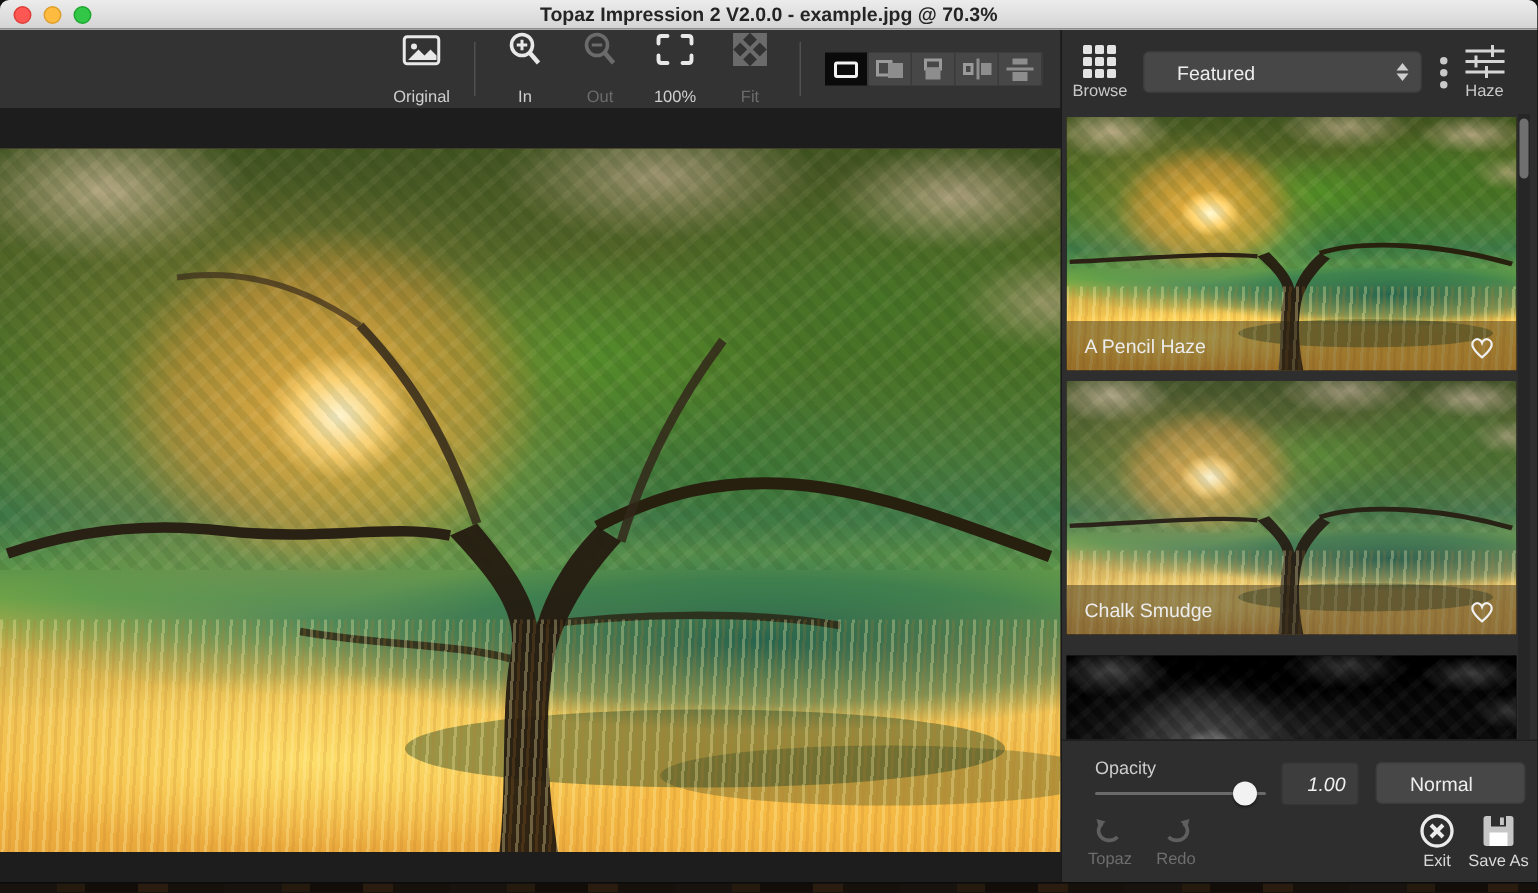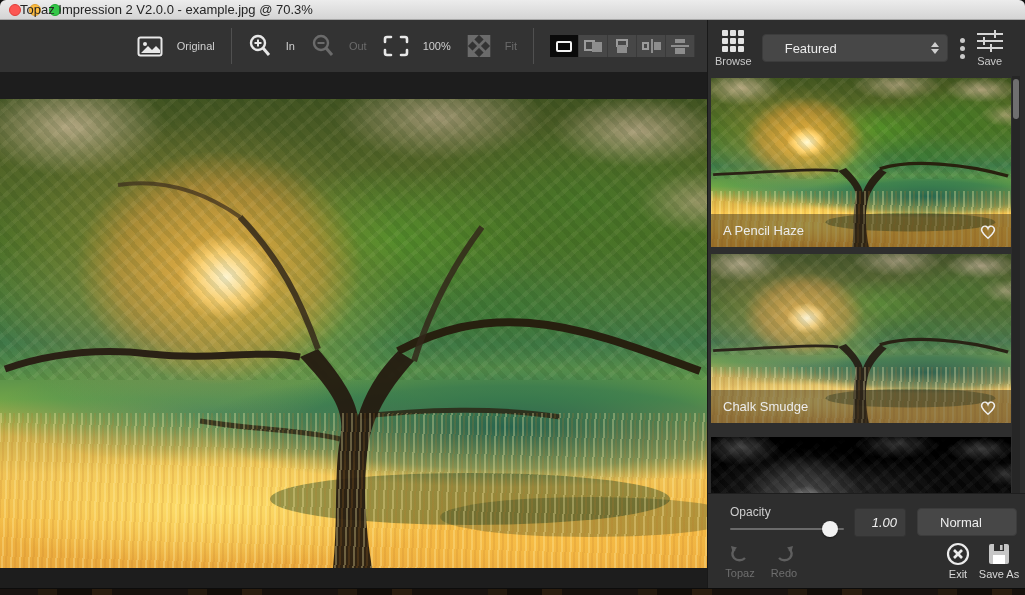--- a/index.html
+++ b/index.html
@@ -9,33 +9,33 @@
     border-radius:6px 6px 0 0; overflow:hidden; position:relative; }
 
   
   .titlebar { height:20px; flex:0 0 20px; background:linear-gradient(#ececec,#d4d4d4);
     border-bottom:1px solid #a8a8a8; display:flex; align-items:center; position:relative; }
   .traffic { display:flex; gap:8px; margin-left:9px; }
   .traffic span { width:12px; height:12px; border-radius:50%; display:block; }
   .tl-red    { background:#fc5753; border:1px solid #df3e38; }
   .tl-yellow { background:#fdbc40; border:1px solid #de9e2b; }
   .tl-green  { background:#33c748; border:1px solid #1da72f; }
-  .win-title { position:absolute; left:0; right:0; text-align:left; font-size:13px;
-    color:#242424; font-weight:400;padding-left:20px; }
+  .win-title { position:absolute; left:0; right:0; text-align:center; font-size:13px;
+    color:#242424; font-weight:700; }
 
   
   .main-row { flex:1 1 auto; display:flex; min-height:0; }
   .left-col { width:707px; flex:0 0 707px; display:flex; flex-direction:column; background:#212121; }
   .right-col { flex:1 1 auto; background:#2e2e2e; border-left:1px solid #191919;
     display:flex; flex-direction:column; min-height:0; }
 
   
   .toolbar { height:52px; flex:0 0 52px; background:#333333; display:flex; align-items:center;
     justify-content:flex-end; padding-right:12px; gap:16px; }
-  .tb-btn { display:flex; align-items:center; gap:14px; min-width:34px; cursor:default; }
+  .tb-btn { display:flex; flex-direction:column; align-items:center; gap:14px; min-width:34px; cursor:default; }
   .tb-btn .tb-ic { height:24px; display:flex; align-items:center; justify-content:center; }
   .tb-label { font-size:11px; color:#cfcfcf; }
   .tb-btn.disabled .tb-label { color:#6b6b6b; }
   .tb-sep { width:1px; height:36px; background:#5c5c5c; opacity:.7; }
 
   .viewmodes { display:flex; }
   .vm { width:29px; height:22px; background:#474747; display:flex; align-items:center;
     justify-content:center; border-right:1px solid #3a3a3a; }
   .vm.selected { background:#0a0a0a; }
   .vm-rect-outline { width:16px; height:11px; border:2px solid #f2f2f2; border-radius:2px; }
@@ -300,21 +300,21 @@
           </div>
         <div class="ph-btn">
           <div class="sliders-icon">
             <i style="top:3px;"></i>
               <em style="left:17px;top:0;"></em>
             <i style="top:10px;"></i>
               <em style="left:6px;top:7px;"></em>
             <i style="top:17px;"></i>
               <em style="left:13px;top:14px;"></em>
           </div>
-          <span class="ph-label">Save</span>
+          <span class="ph-label">Haze</span>
         </div>
       </div>
 
       <div class="preset-list">
 
         <div class="thumb thumb1">
           <div class="scene">
             <svg viewBox="0 0 707 469" preserveAspectRatio="none">
               <ellipse cx="470" cy="400" rx="200" ry="26" fill="rgba(35,70,40,.45)"></ellipse>
               <path d="M300 258 C240 250 150 260 5 268" stroke="#2a2115" stroke-width="8" fill="none"></path>

